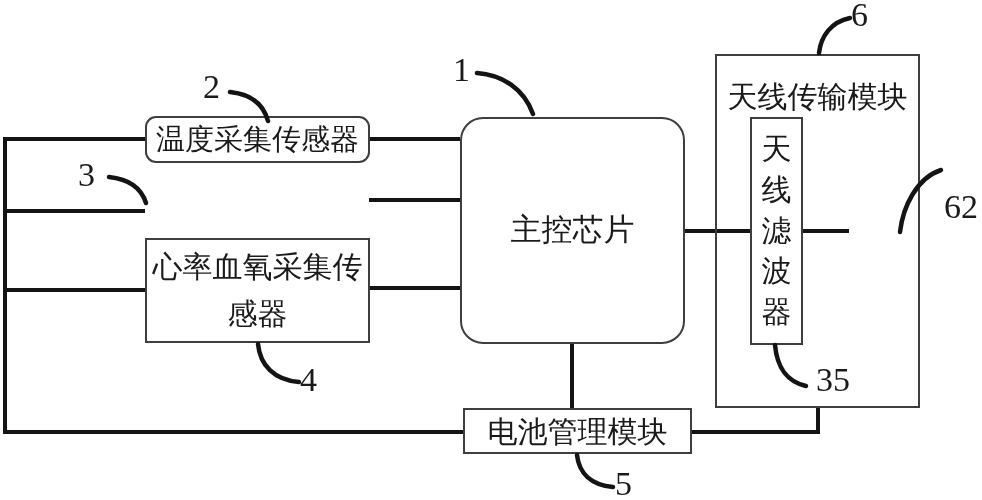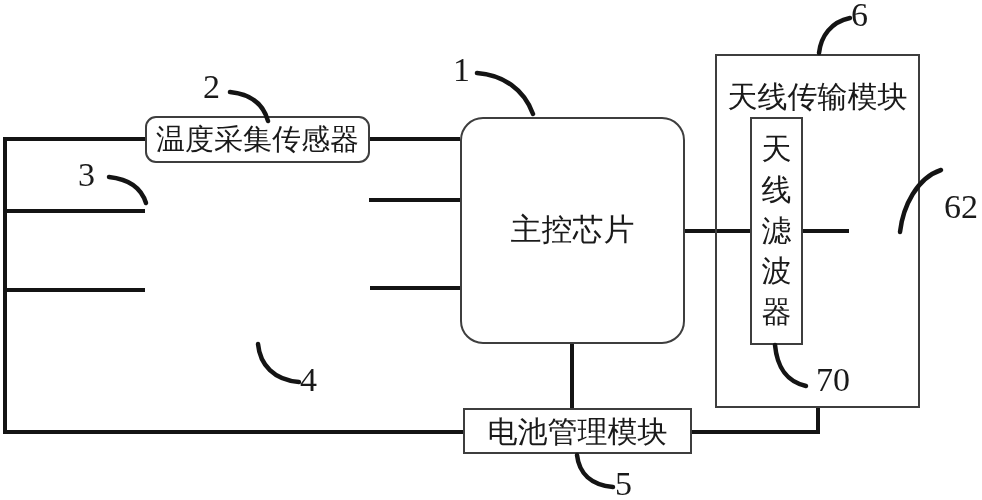--- a/index.html
+++ b/index.html
@@ -41,20 +41,23 @@
   <div class="line" style="left:570px;top:344px;width:4px;height:66px;"></div>
   <div class="line" style="left:3px;top:430px;width:460px;height:4px;"></div>
   <div class="line" style="left:692px;top:430px;width:128px;height:4px;"></div>
   <div class="line" style="left:816px;top:406px;width:4px;height:28px;"></div>
 
   <div class="box" style="left:145px;top:116px;width:225px;height:47px;border-radius:11px;">
     <span class="box-label">温度采集传感器</span>
   </div>
 
 
+  <div class="box" style="left:145px;top:238px;width:225px;height:105px;">
+    <span class="box-label" style="font-size:30px;line-height:1.55;">心率血氧采集传感器</span>
+  </div>
 
   <div class="box" style="left:460px;top:117px;width:225px;height:227px;border-radius:23px;">
     <span class="box-label" style="font-size:31px;">主控芯片</span>
   </div>
 
   <div class="box" style="left:463px;top:408px;width:229px;height:46px;">
     <span class="box-label" style="font-size:30px;">电池管理模块</span>
   </div>
 
   <div class="module-frame" style="left:715px;top:54px;width:205px;height:354px;">
@@ -76,16 +79,16 @@
     <path d="M 775 345 C 777 366 785 381 806 386"></path>
     <path d="M 900 232 C 903 206 917 178 941 170"></path>
   </svg>
 
   <div class="refnum" style="left:453px;top:53px;">1</div>
   <div class="refnum" style="left:203px;top:70px;">2</div>
   <div class="refnum" style="left:78px;top:158px;">3</div>
   <div class="refnum" style="left:300px;top:363px;">4</div>
   <div class="refnum" style="left:615px;top:467px;">5</div>
   <div class="refnum" style="left:851px;top:-2px;">6</div>
-  <div class="refnum" style="left:816px;top:363px;">70</div>
+  <div class="refnum" style="left:816px;top:363px;">35</div>
   <div class="refnum" style="left:944px;top:157px;margin-top:33px;">62</div>
 
 </div>
 
 </body></html>

